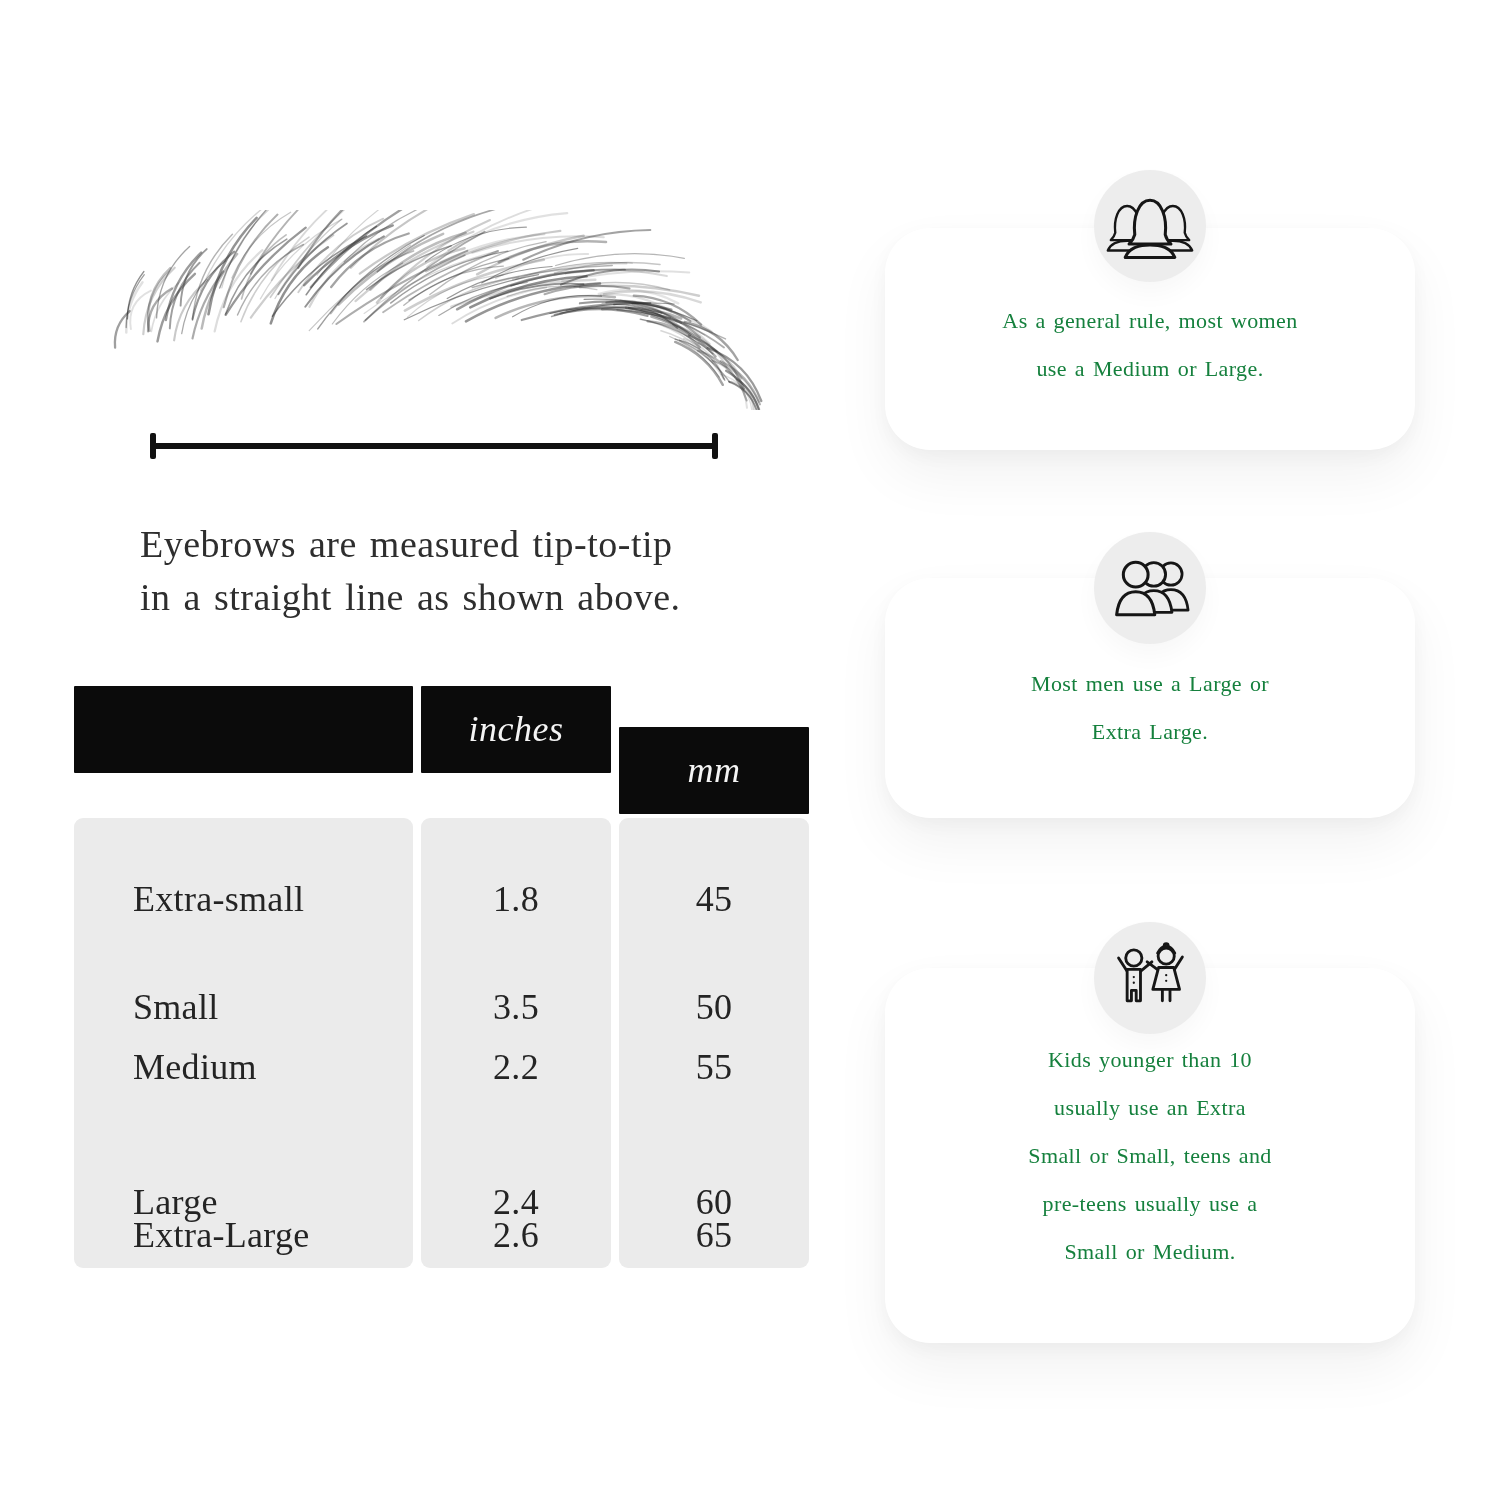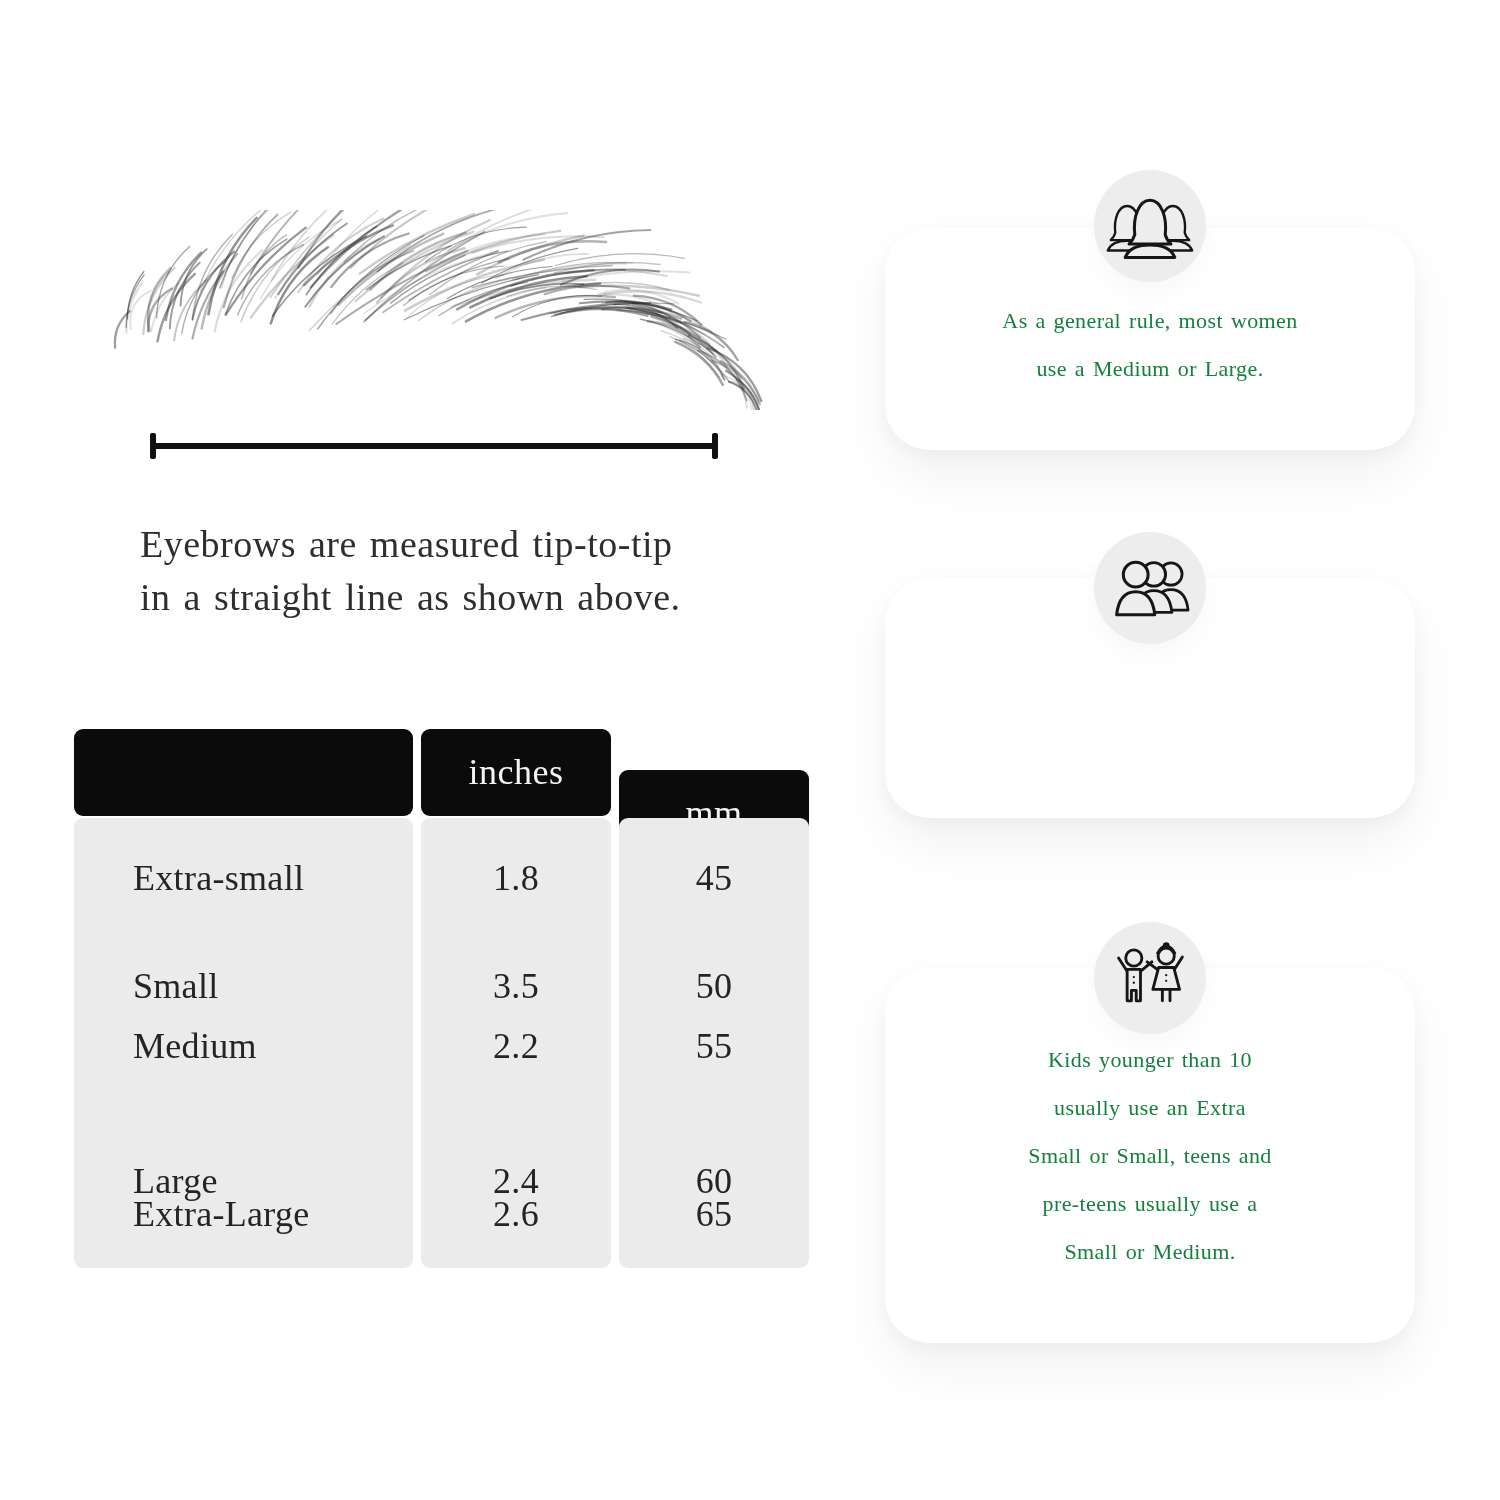--- a/index.html
+++ b/index.html
@@ -17,35 +17,36 @@
   .m-cap.l{left:0;}
   .m-cap.r{right:0;}
   .caption{
     left:140px;top:518px;width:620px;margin:0;
     font-size:38px;line-height:53px;letter-spacing:.5px;word-spacing:3px;
     white-space:pre-line;color:#2e2e2e;
   }
 
   
   .th{
-    background:#0b0b0b;border-radius:9px;color:#f4f4f4;
-    font-size:36px;text-align:center;line-height:87px;height:87px;top:729px;
+    background:#0b0b0b;border-radius:1px;color:#f4f4f4;
+    font-size:36px;text-align:center;line-height:87px;height:87px;top:686px;
     letter-spacing:.5px;
+    font-style:italic;
   }
   .th.c1{left:74px;width:339px;}
   .th.c2{left:421px;width:190px;}
   .th.c3{left:619px;width:190px;margin-top:41px;}
   .tb{
     background:#ebebeb;border-radius:9px;top:818px;height:450px;
   }
   .tb.c1{left:74px;width:339px;}
   .tb.c2{left:421px;width:190px;}
   .tb.c3{left:619px;width:190px;}
   .trow{
-    left:74px;width:735px;height:84px;display:flex;align-items:center;
+    left:74px;width:735px;height:84px;display:flex;align-items:flex-end;
     font-size:36px;color:#242424;letter-spacing:.3px;
   }
   .trow .label{width:339px;box-sizing:border-box;padding-left:59px;}
   .trow .num{width:190px;margin-left:8px;text-align:center;}
 
   
   .card{
     left:885px;width:530px;background:#ffffff;border-radius:45px;
     box-shadow:0 26px 55px rgba(0,0,0,.055),0 6px 18px rgba(0,0,0,.035);
   }
@@ -338,19 +339,21 @@
       <path class="fillbg" d="M 9,-11 L 25,-11 L 31,12 L 3,12 Z"></path>
       <path d="M 13,12 L 13,24"></path>
       <path d="M 21,12 L 21,24"></path>
       <circle cx="17" cy="-3" r="1.2" fill="#161616" stroke="none"></circle>
       <circle cx="17" cy="3" r="1.2" fill="#161616" stroke="none"></circle>
     </svg>
   </div>
 
   <p class="abs card-text k1">As a general rule, most women
 use a Medium or Large.</p>
+  <p class="abs card-text k2">Most men use a Large or
+Extra Large.</p>
   <p class="abs card-text k3">Kids younger than 10
 usually use an Extra
 Small or Small, teens and
 pre-teens usually use a
 Small or Medium.</p>
 
 </div>
 
 </body></html>

